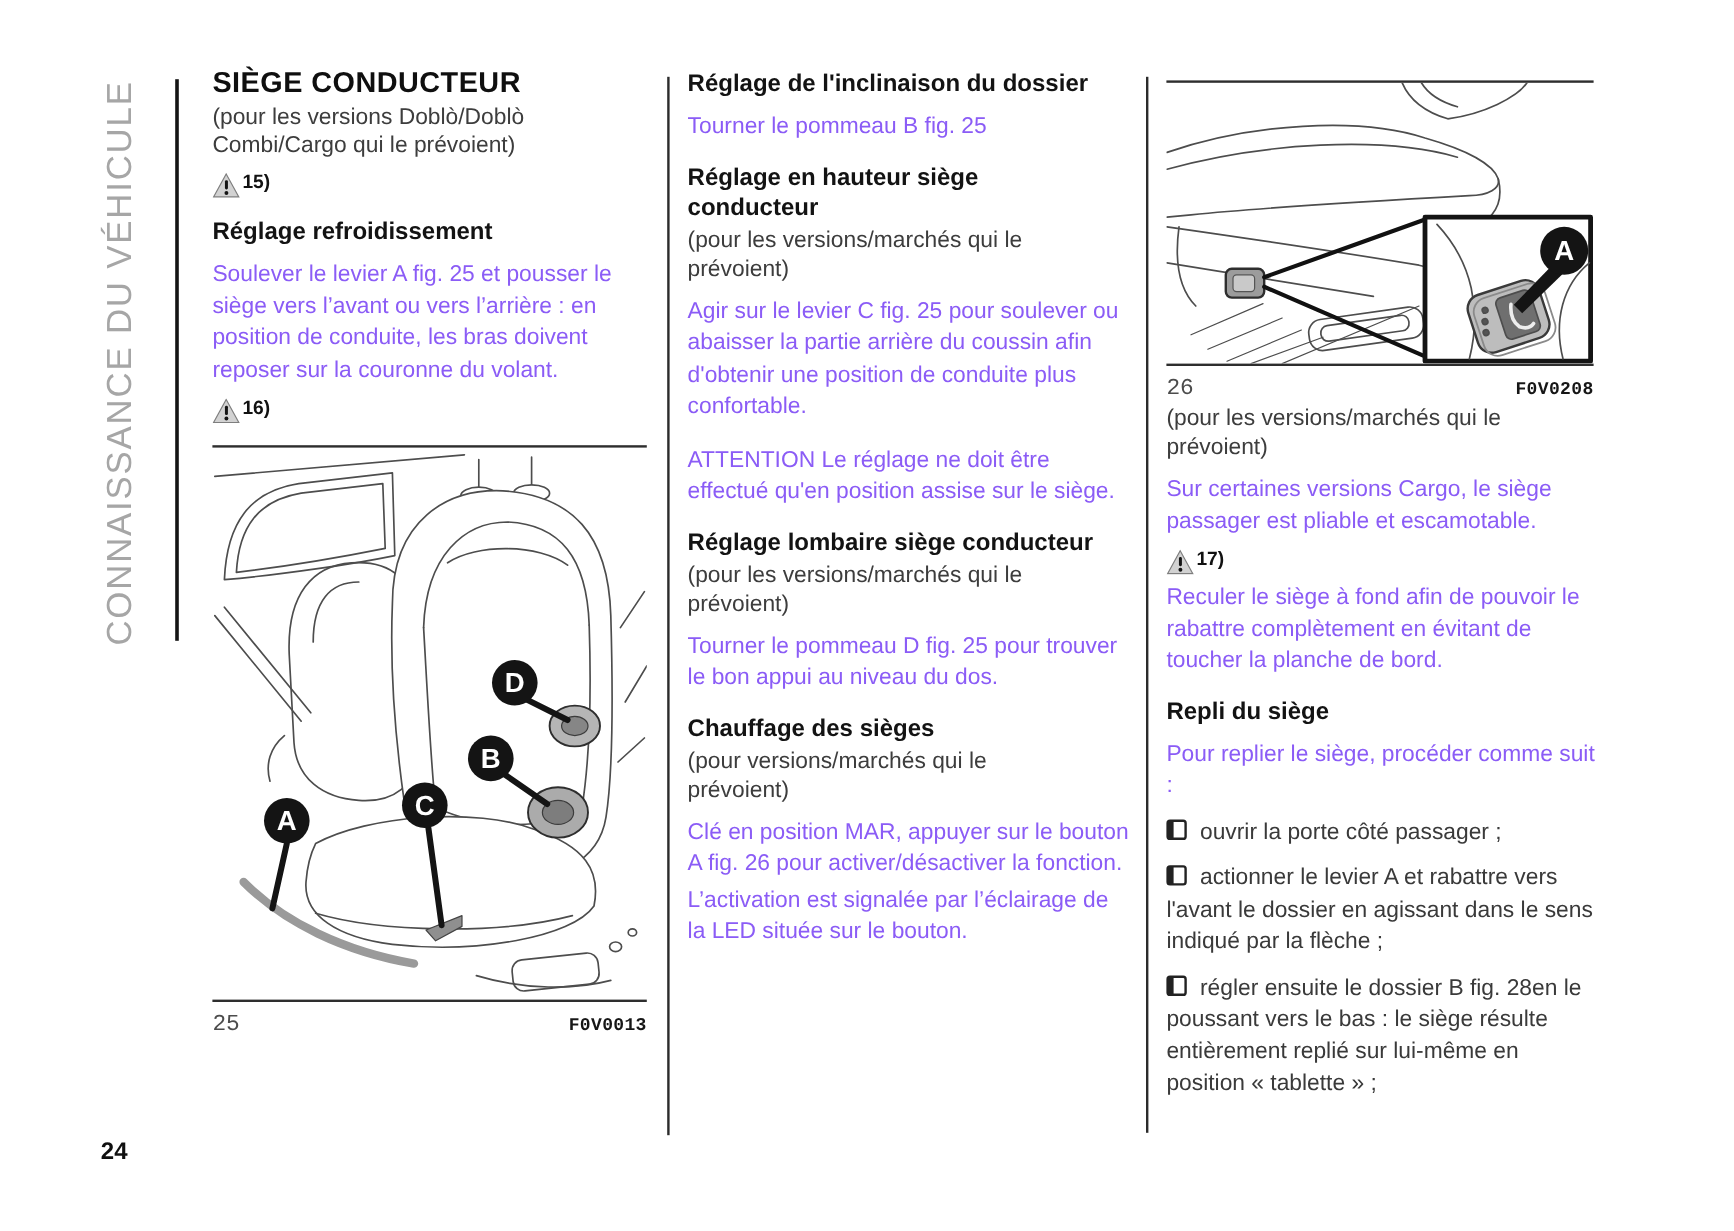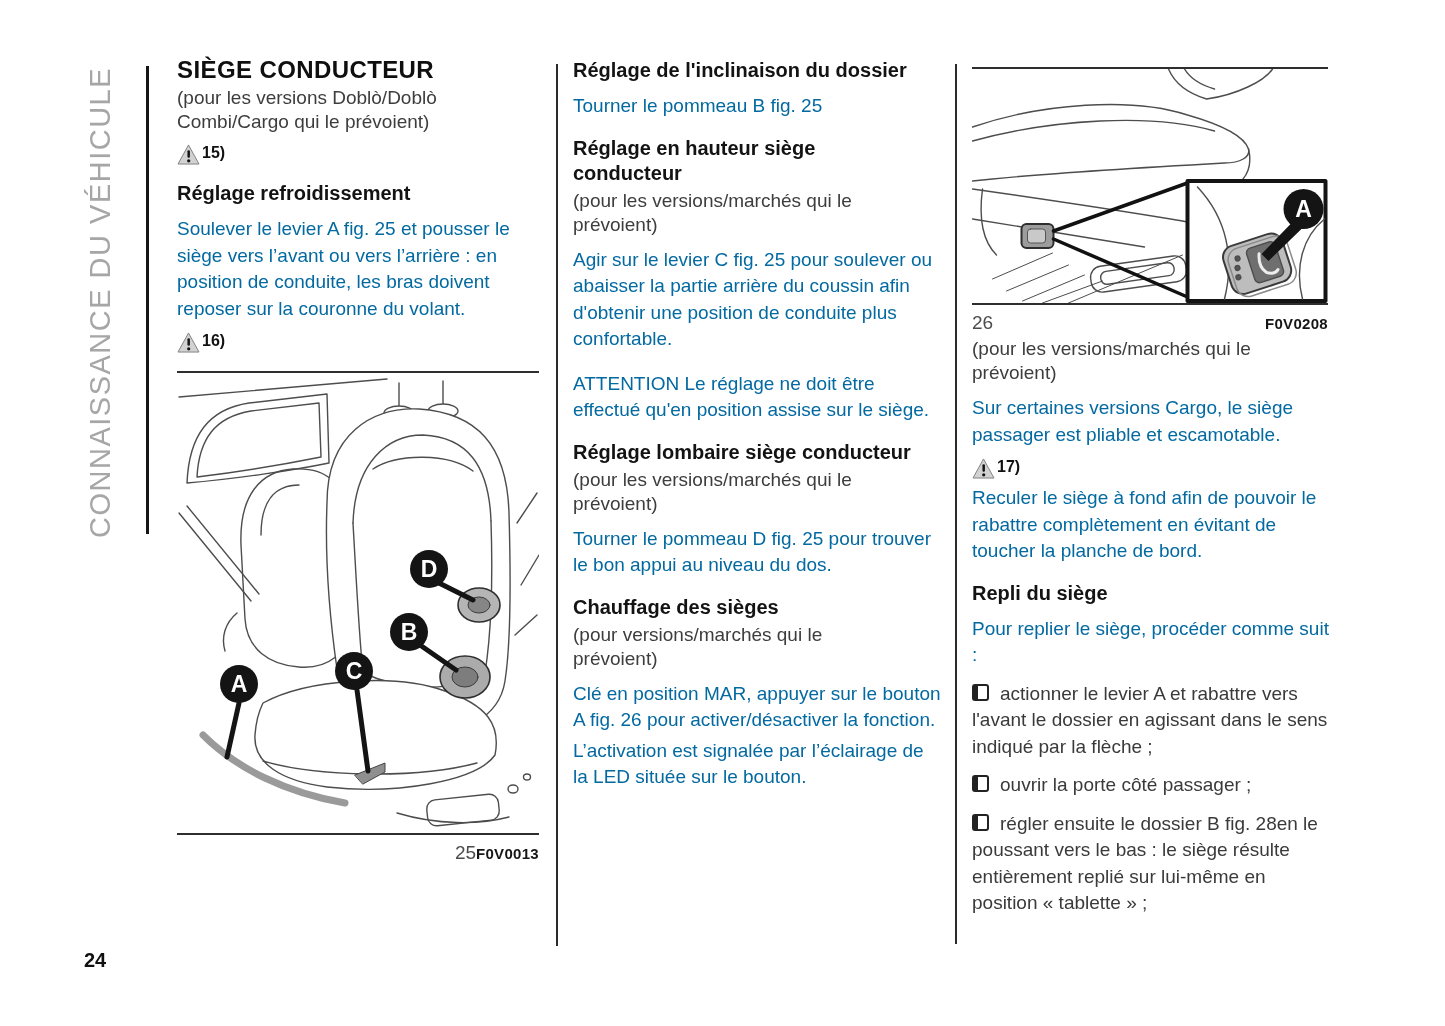--- a/index.html
+++ b/index.html
@@ -22,41 +22,41 @@
   .col2{left:573px;width:370px;}
   .col3{left:972px;width:420px;}
   .divider{position:absolute;width:2px;background:#2b2b2b;}
   .divider1{left:556px;top:64px;height:882px;}
   .divider2{left:955px;top:64px;height:880px;}
 
   h1{font-size:24px;line-height:27px;font-weight:900;color:#0f0f0f;letter-spacing:.4px;margin:0;}
   h2{font-size:20px;line-height:25px;font-weight:bold;color:#131313;margin:16px 0 0;}
   h2.first{margin-top:2px;}
   .sub{font-size:19px;line-height:24px;margin:3px 0 0;color:#3d3d3d;max-width:310px;}
-  p.body{font-size:19px;line-height:26.5px;margin:10px 0 0;color:#0369a1;}
+  p.body{font-size:19px;line-height:26.5px;margin:10px 0 0;color:#8b5cf6;}
   p.tight{margin-top:4px;}
   p.after-warn{margin-top:3px;}
   .w300{max-width:308px;}
   .w360{max-width:362px;}
   .title3{max-width:272px;}
 
   
   .warn{display:flex;align-items:flex-start;gap:2px;margin-top:10px;height:24px;}
   .warn-num{font-size:16px;font-weight:bold;color:#111;}
 
   
   figure{margin:0;padding:0;}
   .fig{border-top:2px solid #2e2e2e;border-bottom:2px solid #2e2e2e;}
   .fig svg{display:block;}
   .fig25{margin-top:15px;width:362px;}
   .fig26{margin-top:11px;width:356px;}
   .fig-caption{display:flex;justify-content:space-between;align-items:baseline;padding-top:7px;
-    font-size:19px;color:#4c4c4c;}
+    font-size:19px;color:#4c4c4c;font-family:Liberation Mono, monospace;}
   .fig-code{font-size:15px;font-weight:bold;color:#161616;letter-spacing:.3px;}
-  .fig25-cap{width:362px;justify-content:flex-end;}
+  .fig25-cap{width:362px;}
   .fig26-cap{width:356px;}
 
   
   ul.squares{list-style:none;margin:0;padding:0;}
   ul.squares li{font-size:19px;line-height:26.5px;color:#3a3a3a;margin-top:12px;max-width:362px;}
   .bullet-box{display:inline-block;width:9px;height:13px;border:2px solid #222;border-left-width:6px;
     border-radius:3px;margin-right:11px;vertical-align:-1px;}
 
   .sketch{stroke:#4d4d4d;stroke-width:1.4;fill:none;stroke-linecap:round;stroke-linejoin:round;}
   .callout{fill:#141414;}
@@ -251,19 +251,19 @@
       </svg>
       <span class="warn-num">17)</span>
     </div>
 
     <p class="body after-warn w360">Reculer le siège à fond afin de pouvoir le rabattre complètement en évitant de toucher la planche de bord.</p>
 
     <h2>Repli du siège</h2>
     <p class="body w360">Pour replier le siège, procéder comme suit :</p>
 
     <ul class="squares">
+      <li><span class="bullet-box"></span><span>ouvrir la porte côté passager ;</span></li>
       <li><span class="bullet-box"></span><span>actionner le levier A et rabattre vers l'avant le dossier en agissant dans le sens indiqué par la flèche ;</span></li>
-      <li><span class="bullet-box"></span><span>ouvrir la porte côté passager ;</span></li>
       <li><span class="bullet-box"></span><span>régler ensuite le dossier B fig. 28en le poussant vers le bas : le siège résulte entièrement replié sur lui-même en position « tablette » ;</span></li>
     </ul>
   </div>
 
 </div>
 
 </body></html>

